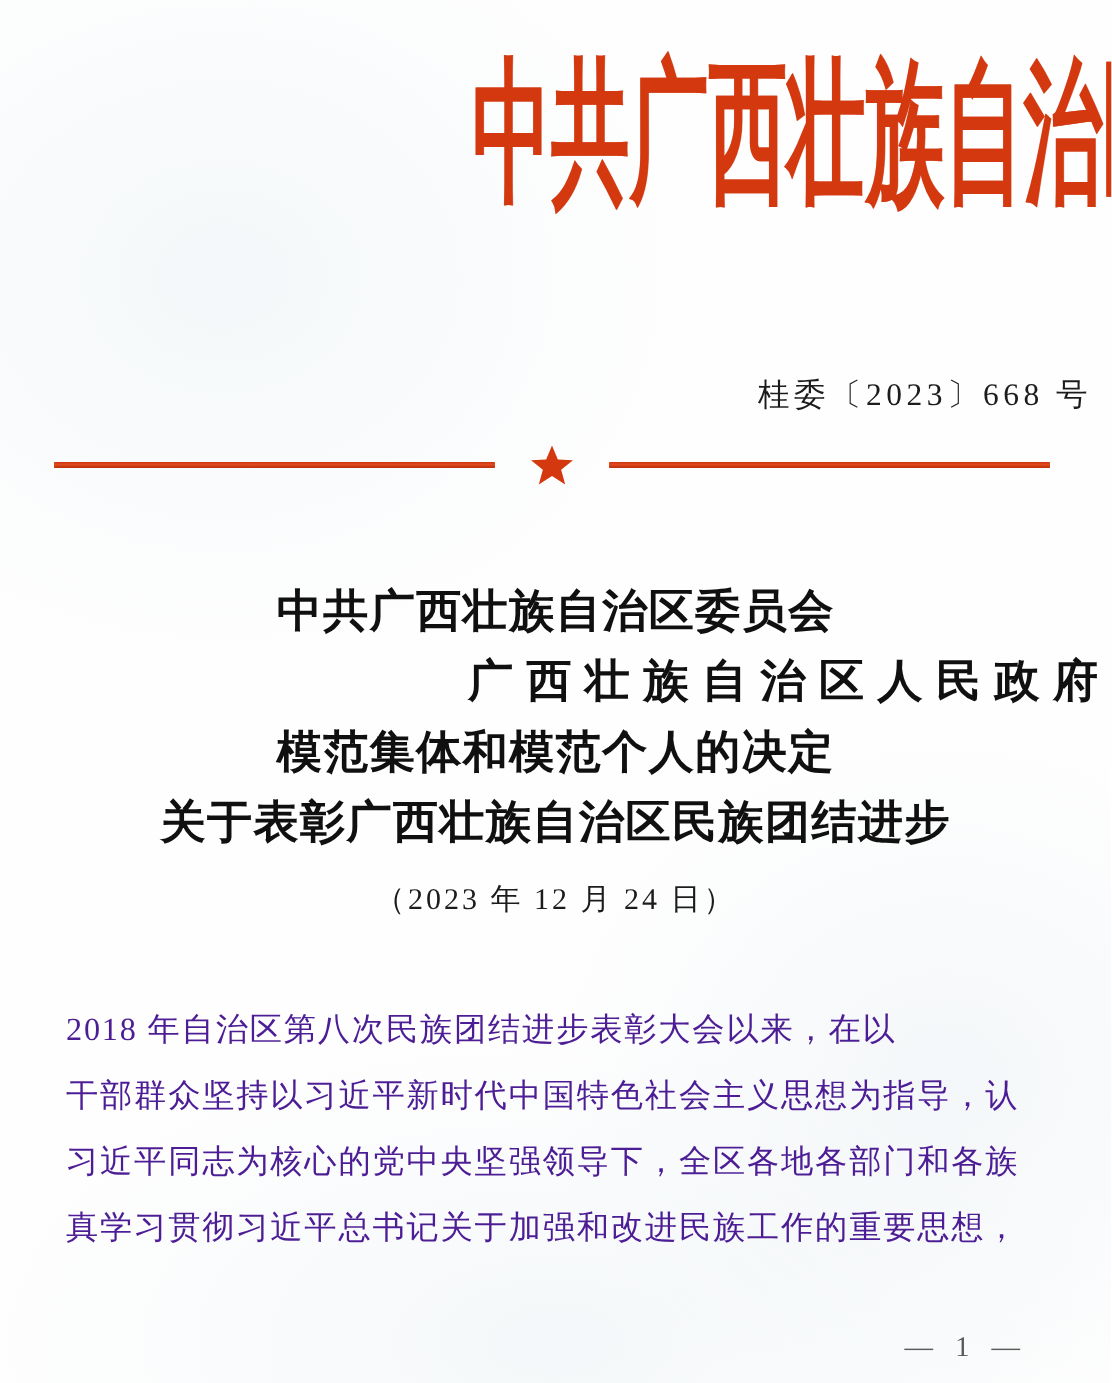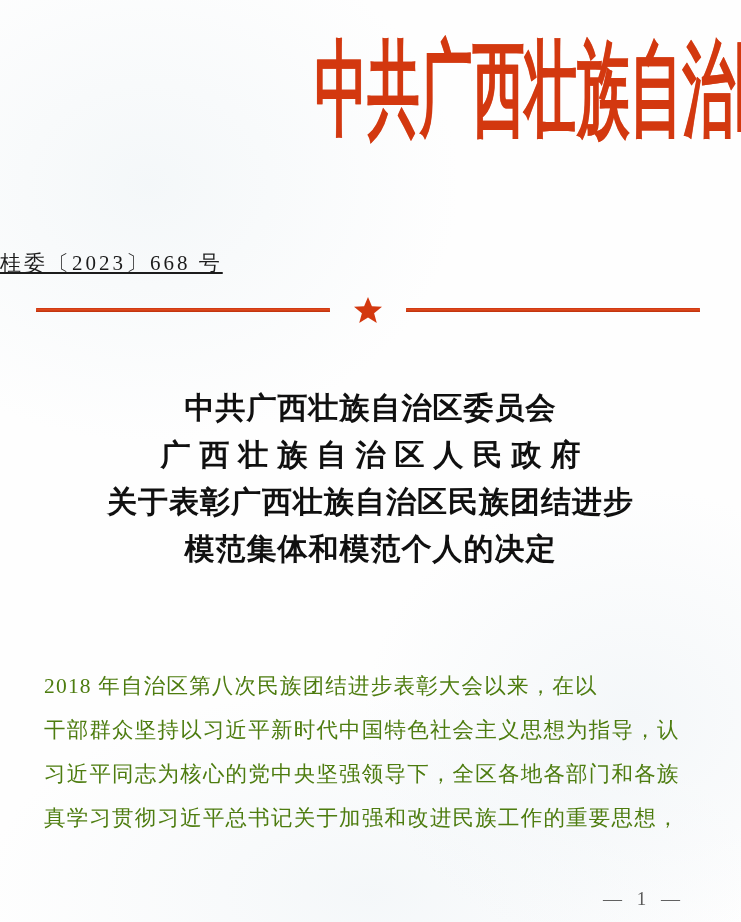--- a/index.html
+++ b/index.html
@@ -55,26 +55,25 @@
       0.5px 0 0 rgba(196,48,12,0.55),
       -0.5px 0 0 rgba(214,70,30,0.4);
   }
 
   
   .doc-number {
     position: absolute;
     top: 249px;
     left: 0;
     width: 728px;
-    text-align: left;
+    text-align: right;
     font-family: "Liberation Serif", "DejaVu Serif", serif;
     font-size: 21px;
     letter-spacing: 3px;
     color: #1c1c1c;
-    text-decoration: underline;
   }
 
   
   .red-rule {
     position: absolute;
     top: 296px;
     left: 36px;
     width: 664px;
     height: 28px;
     display: flex;
@@ -110,21 +109,21 @@
 
   .title-line {
     font-family: "Liberation Serif", "DejaVu Serif", serif;
     font-weight: 700;
     font-size: 30px;
     line-height: 47px;
     color: #101010;
     white-space: nowrap;
   }
 
-  .title-line.spaced { letter-spacing: 9px; text-indent: 9px; }
+  .title-line.spaced { letter-spacing: 9px; text-indent: 9px; text-align: right; }
   .title-line.tight  { letter-spacing: 1px; }
 
   .title-date {
     margin-top: 14px;
     font-family: "Liberation Serif", "DejaVu Serif", serif;
     font-weight: 400;
     font-size: 20px;
     letter-spacing: 2px;
     color: #1c1c1c;
   }
@@ -135,21 +134,21 @@
     top: 664px;
     left: 44px;
     width: 660px;
   }
 
   .body-line {
     font-family: "Liberation Serif", "DejaVu Serif", serif;
     font-size: 21.5px;
     line-height: 44px;
     letter-spacing: 1.2px;
-    color: #4d7c0f;
+    color: #4c1d95;
     white-space: nowrap;
     text-align: justify;
   }
 
   .body-line.first { text-indent: 0; }
 
   
   .page-footer {
     position: absolute;
     bottom: 12px;
@@ -178,22 +177,23 @@
       <svg width="30" height="28" viewBox="0 0 30 28" aria-hidden="true">
         <polygon points="15,1 18.9,10.3 29,10.8 21.1,17.2 23.8,27 15,21.4 6.2,27 8.9,17.2 1,10.8 11.1,10.3" fill="#d3380f"></polygon>
       </svg>
     </div>
     <div class="rule-bar right"></div>
   </div>
 
   <div class="title-block">
     <div class="title-line tight">中共广西壮族自治区委员会</div>
     <div class="title-line spaced">广西壮族自治区人民政府</div>
+    <div class="title-line tight">模范集体和模范个人的决定</div>
     <div class="title-line tight">关于表彰广西壮族自治区民族团结进步</div>
-    <div class="title-line tight">模范集体和模范个人的决定</div>
+    <div class="title-date">（2023 年 12 月 24 日）</div>
   </div>
 
   <div class="body-text">
     <div class="body-line first">2018 年自治区第八次民族团结进步表彰大会以来，在以</div>
     <div class="body-line">干部群众坚持以习近平新时代中国特色社会主义思想为指导，认</div>
     <div class="body-line">习近平同志为核心的党中央坚强领导下，全区各地各部门和各族</div>
     <div class="body-line">真学习贯彻习近平总书记关于加强和改进民族工作的重要思想，</div>
   </div>
 
   <div class="page-footer">— 1 —</div>

